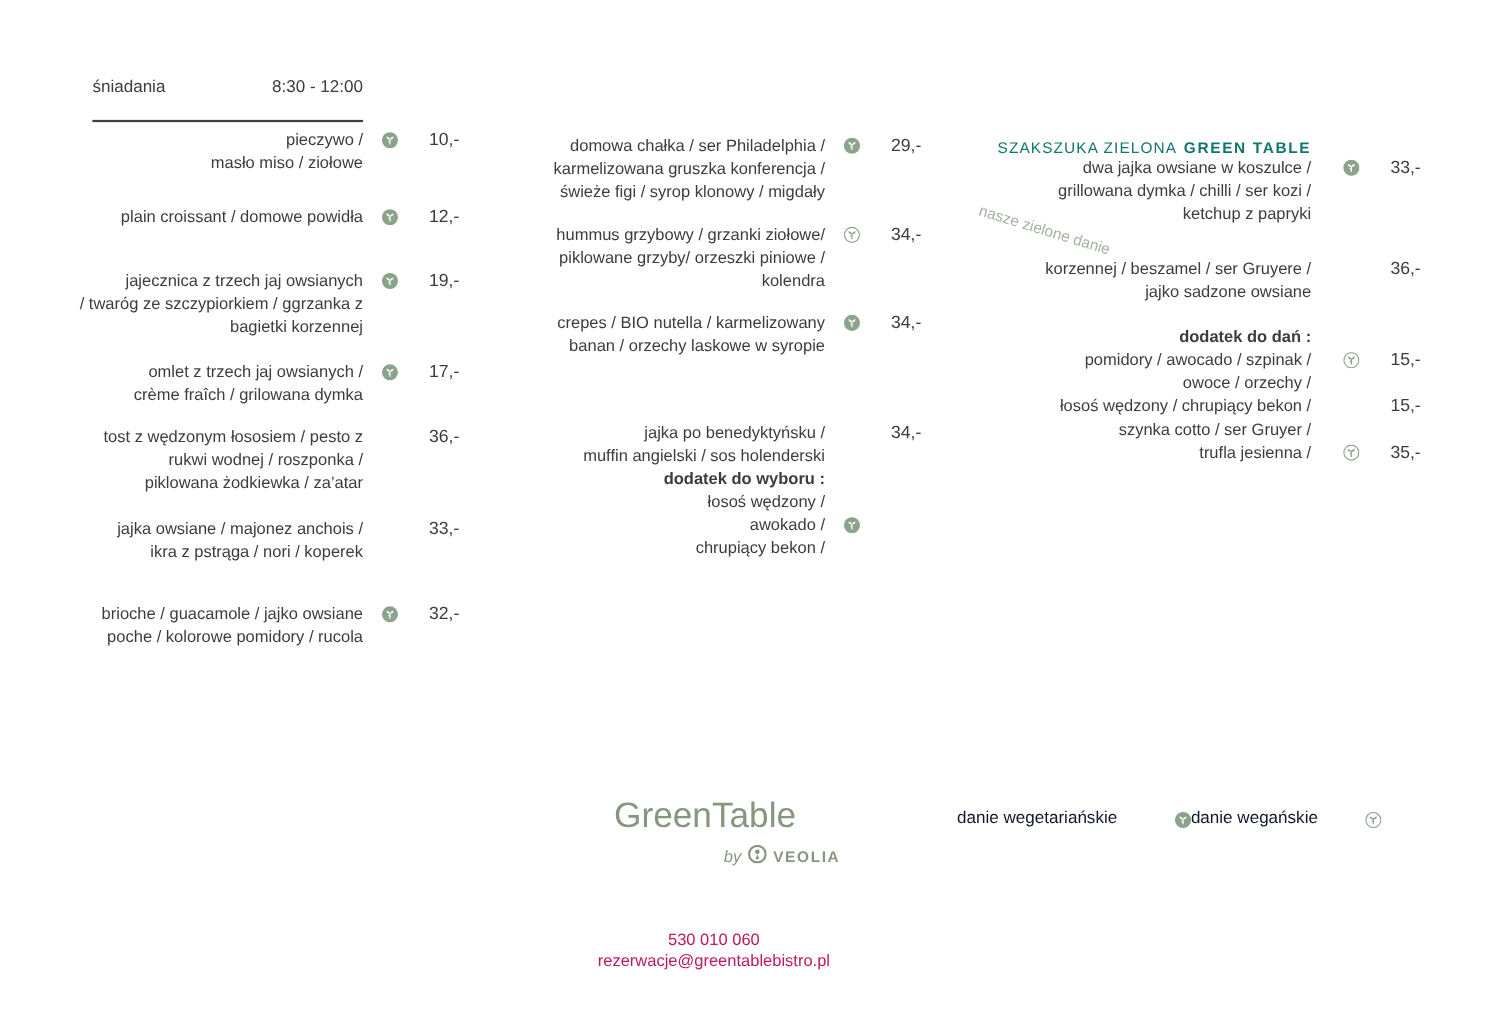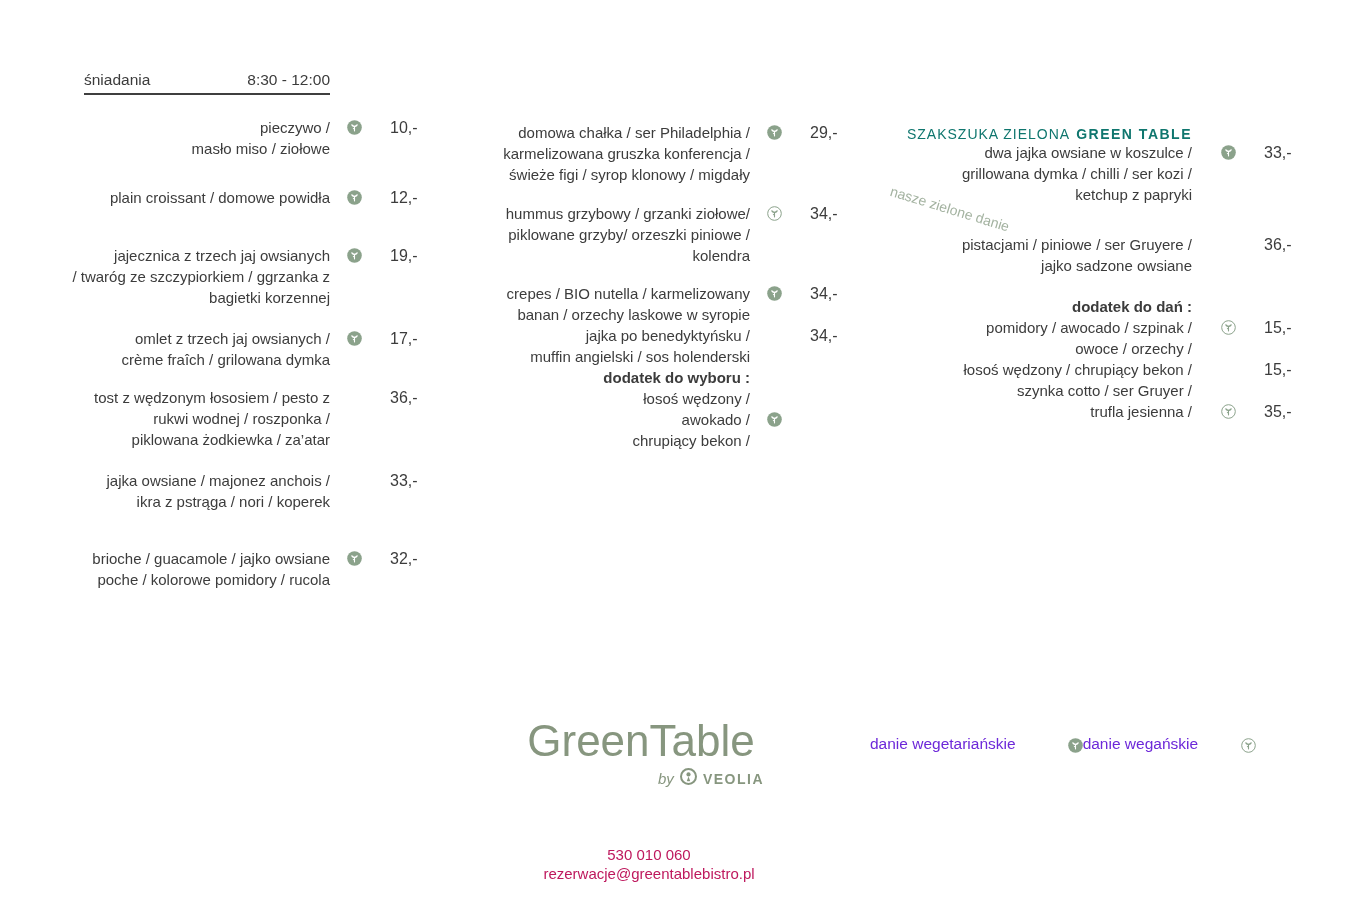--- a/index.html
+++ b/index.html
@@ -5,21 +5,21 @@
   * { margin:0; padding:0; box-sizing:border-box; }
   html,body { background:#ffffff; }
   body {
     width:1357px; height:922px; position:relative; overflow:hidden;
     font-family:"Liberation Sans", sans-serif; color:#3c3c3c;
   }
 
   
   .menu-header {
     position:absolute; left:84px; top:71px; width:246px;
-    border-bottom:2px solid #3f3f3f; padding-bottom:4px;
+    border-bottom:2px solid #3f3f3f; padding-bottom:20px;
     display:flex; justify-content:space-between; align-items:center;
     font-size:15.5px;
     gap:29px;
   }
 
   
   .col { position:absolute; display:flex; flex-direction:column; }
   .col0 { left:68px;  top:117px; width:368px; }
   .col1 { left:488px; top:122px; width:368px; }
   .col2 { left:930px; top:142px; width:400px; }
@@ -34,21 +34,21 @@
 
   .col0 .item:nth-child(2){margin-top:28px}
   .col0 .item:nth-child(3){margin-top:37px}
   .col0 .item:nth-child(4){margin-top:20px}
   .col0 .item:nth-child(5){margin-top:17px}
   .col0 .item:nth-child(6){margin-top:20px}
   .col0 .item:nth-child(7){margin-top:36px}
 
   .col1 .item:nth-child(2){margin-top:18px}
   .col1 .item:nth-child(3){margin-top:17px}
-  .col1 .item:nth-child(4){}
+  .col1 .item:nth-child(4){margin-top:58px}
   .col1 .item:nth-child(5){}
 
   .col2 .item:nth-child(2){margin-top:29px}
   .col2 .item:nth-child(3){margin-top:20px}
 
   
   .szakszuka {
     position:absolute; top:126px; right:165px;
     font-size:14px; letter-spacing:1px; color:#0f766e; white-space:nowrap;
   }
@@ -56,33 +56,33 @@
 
   .rotated-note {
     position:absolute; left:893px; top:183px;
     font-size:14px; color:#a3b2a0; white-space:nowrap;
     transform:rotate(17deg); transform-origin:left top;
   }
 
   
   .logo-block { position:absolute; left:516px; top:718px; width:250px; text-align:center; }
   .logo-text {
-    font-size:44px; line-height:46px; color:#87967f; letter-spacing:0px;
+    font-size:32px; line-height:46px; color:#87967f; letter-spacing:0px;
     font-weight:400; white-space:nowrap;
   }
   .byline {
     margin-top:4px; display:flex; justify-content:flex-end; align-items:center;
     gap:6px; padding-right:2px; color:#87967f;
   }
   .byline .by { font-style:italic; font-size:15px; }
   .byline .veolia { font-weight:700; font-size:14px; letter-spacing:1.5px; }
 
   .legend {
     position:absolute; left:870px; top:735px;
-    display:flex; align-items:center; font-size:15.5px; color:#6d28d9;
+    display:flex; align-items:center; font-size:15.5px; color:#0f172a;
   }
   .legend .badge-wrap { display:flex; padding-top:2px; }
   .legend .lg-icon-1 { margin-left:52px; }
   .legend .lg-label-2 { }
   .legend .lg-icon-2 { margin-left:43px; }
 
   .contact {
     position:absolute; left:489px; top:845px; width:320px; text-align:center;
     color:#be185d; font-size:15px; line-height:19px;
   }
@@ -317,21 +317,21 @@
           <path d="M7.2 6.9C5.6 7 4.4 6 4.2 4.2 5.9 4.3 7.1 5.2 7.2 6.9Z" fill="#ffffff"></path>
           <path d="M7.8 6.9C9.4 7 10.6 6 10.8 4.2 9.1 4.3 7.9 5.2 7.8 6.9Z" fill="#ffffff"></path>
           <path d="M7.5 9.4C6.6 9.5 5.9 8.9 5.8 7.8 6.8 7.9 7.4 8.4 7.5 9.4Z" fill="#ffffff"></path>
         </svg>
       </div>
     <div class="price">33,-</div>
   </div>
 
   <div class="item">
     <div class="lines">
-        <div class="line">pistacjami / piniowe / ser Gruyere /</div>
+        <div class="line">korzennej / beszamel / ser Gruyere /</div>
         <div class="line">jajko sadzone owsiane</div>
       </div>
     <div class="badge-slot"></div>
     <div class="price">36,-</div>
   </div>
 
   <div class="item bold">
     <div class="lines">
         <div class="line">dodatek do dań :</div>
       </div>

